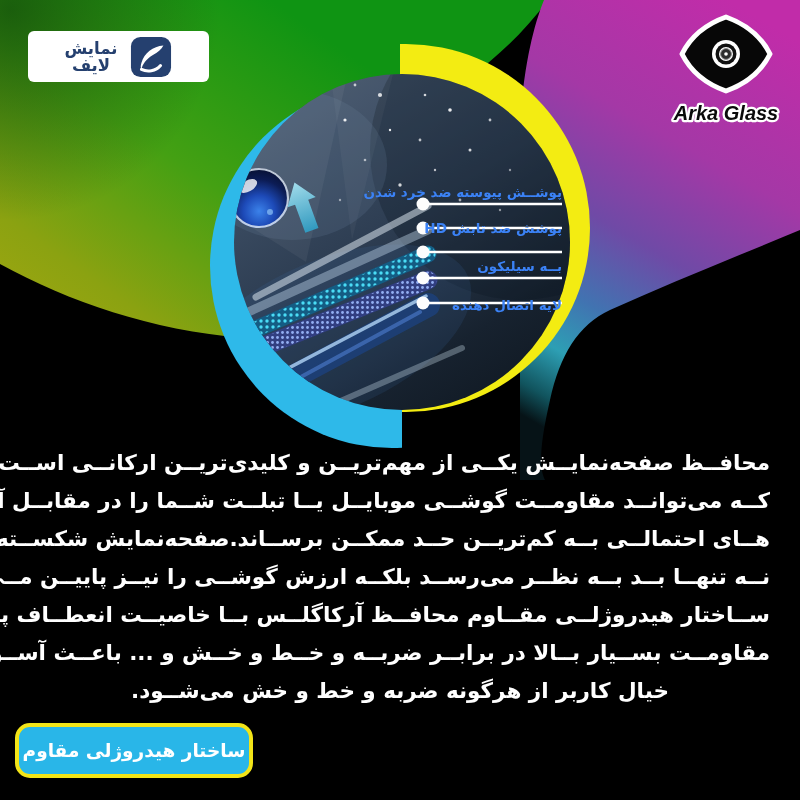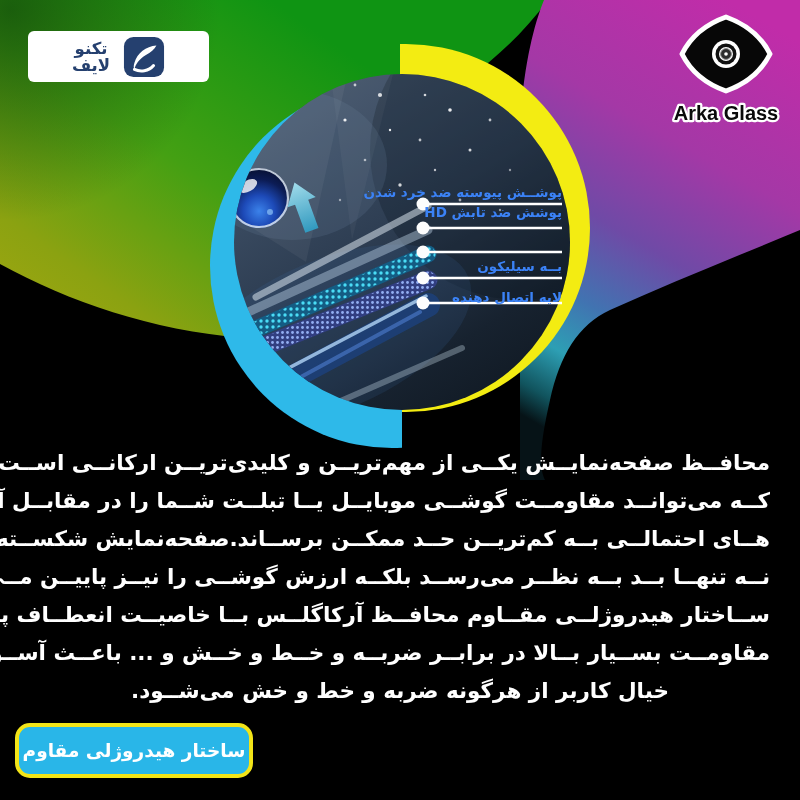--- a/index.html
+++ b/index.html
@@ -8,26 +8,26 @@
   .bg-art{position:absolute;left:0;top:0;width:800px;height:800px;}
 
   
   .tekno-card{position:absolute;left:28px;top:31px;width:181px;height:51px;background:#fff;
     border-radius:6px;display:flex;align-items:center;justify-content:center;gap:13px;}
   .tekno-text{direction:rtl;text-align:center;color:#25406f;font-weight:bold;
     font-size:16.5px;line-height:17px;}
   .tekno-text span{display:block;}
 
   
-  .arka-block{position:absolute;left:660px;top:8px;width:132px;text-align:center;}
+  .arka-block{position:absolute;left:660px;top:8px;width:132px;text-align:center;font-style:italic;}
 
   
   .callout-label{position:absolute;right:238px;direction:rtl;white-space:nowrap;
     color:#3b82f6;font-weight:bold;font-size:13.5px;text-align:right;}
-  .cl-1{top:184px;} .cl-2{top:204px;} .cl-3{top:232px;} .cl-4{top:258px;} .cl-5{top:289px;}
+  .cl-1{top:184px;} .cl-2{top:220px;} .cl-3{top:232px;} .cl-4{top:258px;} .cl-5{top:297px;}
 
   
   .paragraph{position:absolute;left:30px;top:444px;width:740px;direction:rtl;
     color:#fff;font-weight:bold;font-size:21.5px;text-align:center;}
   .paragraph .pline{height:38px;line-height:38px;white-space:nowrap;}
 
   
   .cta-pill{position:absolute;left:15px;top:723px;width:238px;height:55px;box-sizing:border-box;
     background:#29b6e8;border:4px solid #f2e418;border-radius:15px;
     display:flex;align-items:center;justify-content:center;
@@ -172,21 +172,21 @@
       <circle cx="423" cy="204" r="6.5"></circle>
       <circle cx="423" cy="228" r="6.5"></circle>
       <circle cx="423" cy="252" r="6.5"></circle>
       <circle cx="423" cy="278" r="6.5"></circle>
       <circle cx="423" cy="303" r="6.5"></circle>
     </g>
   </svg>
 
   <div class="tekno-card">
     <div class="tekno-text">
-      <span>تکنو</span>
+      <span>نمایش</span>
       <span>لایف</span>
     </div>
     <svg width="42" height="42" viewBox="0 0 44 44">
       <rect x="1" y="1" width="42" height="42" rx="10" fill="#25406f"></rect>
       <path d="M35,10 C24,11 15,18 12,28 C11,31 11,33 12,35 C13,30 17,24 24,20 C29,17 33,14 35,10 Z" fill="#fff"></path>
       <path d="M12,35 C18,38 27,37 32,31" stroke="#fff" stroke-width="3.2" fill="none" stroke-linecap="round"></path>
     </svg>
   </div>
 
   <div class="arka-block">

